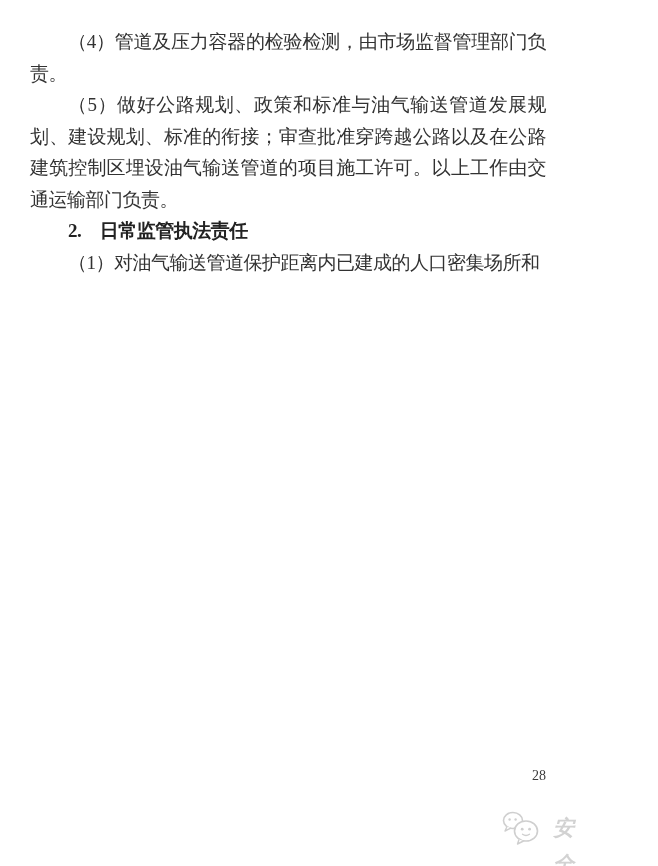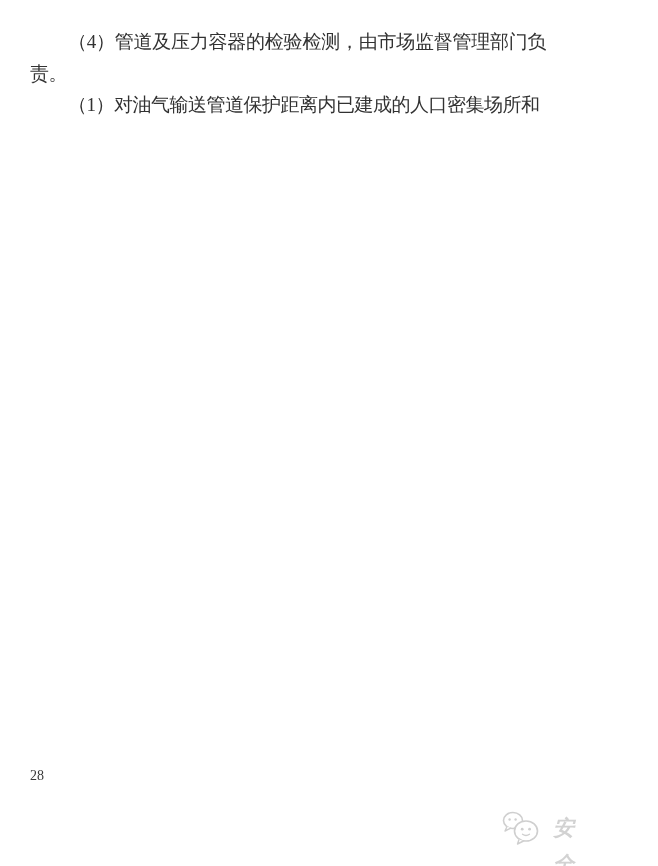--- a/index.html
+++ b/index.html
@@ -29,21 +29,21 @@
   }
   .para.heading {
     font-weight: bold;
     color: #222222;
   }
   .page-number {
     position: absolute;
     left: 30px;
     top: 768px;
     width: 516px;
-    text-align: left;
+    text-align: right;
     font-size: 14px;
     color: #3a3a3a;
     letter-spacing: 0;
     font-family: "Liberation Serif", "DejaVu Serif", serif;
   }
   .watermark {
     position: absolute;
     left: 501px;
     top: 810px;
     display: flex;
@@ -61,20 +61,22 @@
     line-height: 36px;
   }
 </style>
 </head>
 <body>
 
 <div class="page">
 
   <div class="doc-body">
       <p class="para">（4）管道及压力容器的检验检测，由市场监督管理部门负责。</p>
+      <p class="para">（5）做好公路规划、政策和标准与油气输送管道发展规划、建设规划、标准的衔接；审查批准穿跨越公路以及在公路建筑控制区埋设油气输送管道的项目施工许可。以上工作由交通运输部门负责。</p>
+      <p class="para heading">2.　日常监管执法责任</p>
       <p class="para">（1）对油气输送管道保护距离内已建成的人口密集场所和</p>
     </div>
 
   <div class="page-number">28</div>
 
   <div class="watermark">
     <span class="wm-icon">
       <svg width="38" height="36" viewBox="0 0 38 36" xmlns="http://www.w3.org/2000/svg">
 
         <ellipse cx="12" cy="10.5" rx="9.5" ry="8" fill="#ffffff" stroke="#cfcfcf" stroke-width="1.6"></ellipse>

